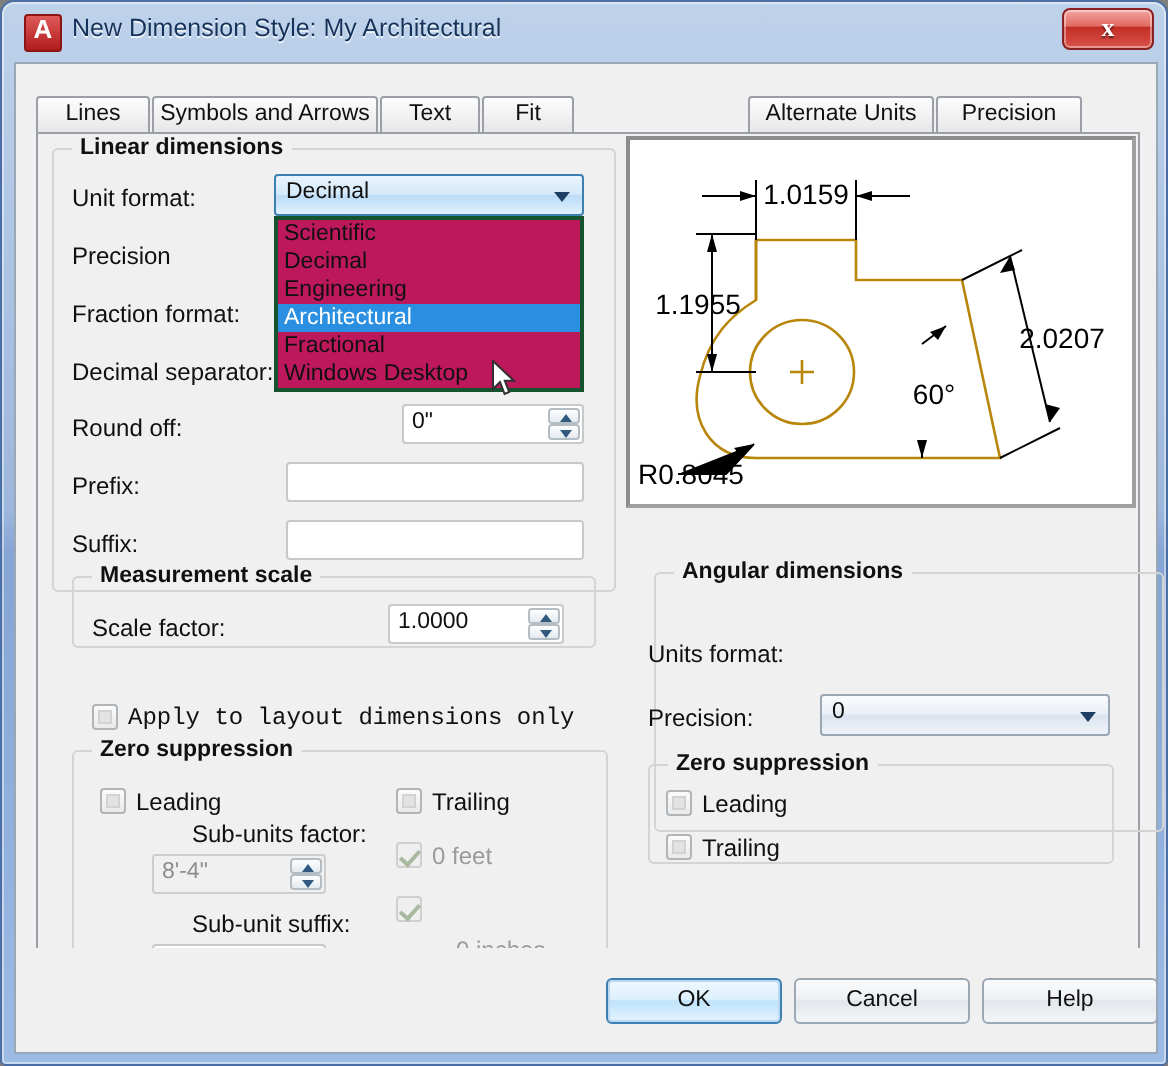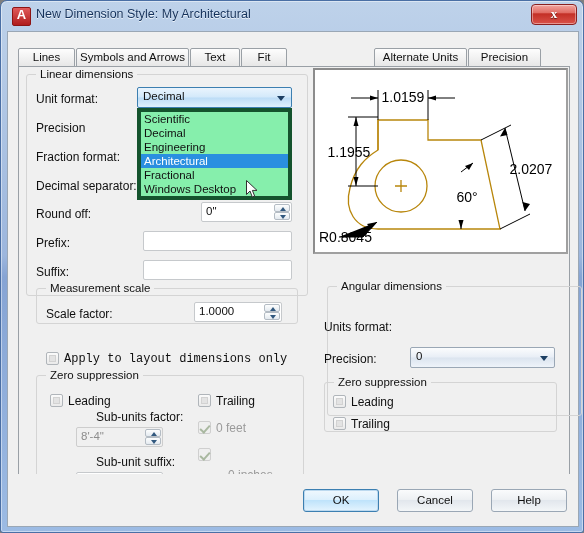--- a/index.html
+++ b/index.html
@@ -39,41 +39,41 @@
        font-size:11.5px;line-height:17px;text-align:center;color:#101010;cursor:pointer;
        white-space:nowrap;}
   .tab.sel{top:0;height:25px;line-height:22px;background:#f0f0f0;border-bottom:1px solid #f0f0f0;
            z-index:4;font-size:12px;}
   .tabline{position:absolute;left:10px;top:34px;width:552px;height:1px;background:#9aa0a6;}
   .panelbg{position:absolute;left:10px;top:35px;width:552px;height:438px;background:#f0f0f0;
            border:1px solid #9aa0a6;border-top:0;box-sizing:border-box;}
 
   
   .group{position:absolute;box-sizing:border-box;border:1px solid #d4d4d4;border-radius:3px;
-         background:transparent;}
+         background:transparent;font-weight:bold;}
   .group > .gt{position:absolute;top:-7px;left:9px;background:#f0f0f0;padding:0 4px;
          font-size:11.5px;color:#101010;white-space:nowrap;}
 
   .lbl{position:absolute;font-size:12px;color:#101010;white-space:nowrap;}
   .lbl.dis{color:#9a9a9a;}
 
   
   .combo{position:absolute;box-sizing:border-box;height:21px;
          border:1px solid #9aa7b5;border-radius:2px;
          background:linear-gradient(180deg,#fbfcfd 0%,#e8eef6 48%,#dbe4ef 52%,#eef3f9 100%);
          cursor:pointer;}
   .combo.act{border:1px solid #3c7fb1;
          background:linear-gradient(180deg,#eaf4fd 0%,#d3e9fa 48%,#bcdcf6 52%,#dff0fd 100%);}
   .combo .ctext{position:absolute;left:5px;top:2px;font-size:11.5px;color:#101010;white-space:nowrap;}
   .combo .arw{position:absolute;right:6px;top:8px;width:0;height:0;
          border-left:4px solid transparent;border-right:4px solid transparent;
          border-top:5px solid #1c3f63;}
 
   
-  .droplist{position:absolute;box-sizing:border-box;background:#86efac;border:4px solid #14532d;
+  .droplist{position:absolute;box-sizing:border-box;background:#be185d;border:2px solid #14532d;
             z-index:30;}
   .dropitem{height:14px;line-height:14px;padding:0 3px;font-size:11.5px;color:#101010;
             white-space:nowrap;cursor:pointer;}
   .dropitem.hi{background:#2a8fe0;color:#fff;}
 
   
   .txt{position:absolute;box-sizing:border-box;height:20px;background:#fff;
        border:1px solid #c6c9cc;border-radius:2px;}
   .txt .tv{position:absolute;left:4px;top:2px;font-size:11.5px;color:#101010;}
 
@@ -102,21 +102,21 @@
   .cb.inner:before{content:"";position:absolute;left:2px;top:2px;width:7px;height:7px;
       background:#e3e3e3;border:1px solid #d2d2d2;box-sizing:border-box;}
 
   
   .preview{position:absolute;box-sizing:border-box;background:#fff;
            border:2px solid #a0a0a0;border-top-color:#8c8c8c;border-left-color:#8c8c8c;}
 
   
   .footer{position:absolute;left:6px;top:473px;width:572px;height:53px;background:#f0f0f0;
           border:1px solid #9aa7b5;border-top:0;box-sizing:border-box;}
-  .pbtn{position:absolute;width:76px;height:23px;box-sizing:border-box;border-radius:3px;
+  .pbtn{position:absolute;width:88px;height:23px;box-sizing:border-box;border-radius:3px;
         border:1px solid #9aa7b5;font-size:11.5px;line-height:21px;text-align:center;
         background:linear-gradient(180deg,#fafbfc 0%,#edf0f3 46%,#e2e7ed 50%,#f3f6f8 100%);
         color:#101010;cursor:pointer;}
   .pbtn.def{border:1px solid #3c7fb1;
         background:linear-gradient(180deg,#f0f8fe 0%,#dcf0fd 46%,#bfe3fb 50%,#e4f4fe 100%);
         box-shadow:0 0 0 1px #bcd9ef inset;}
 
   
   .cursor{position:absolute;z-index:60;width:12px;height:19px;}
 </style>

